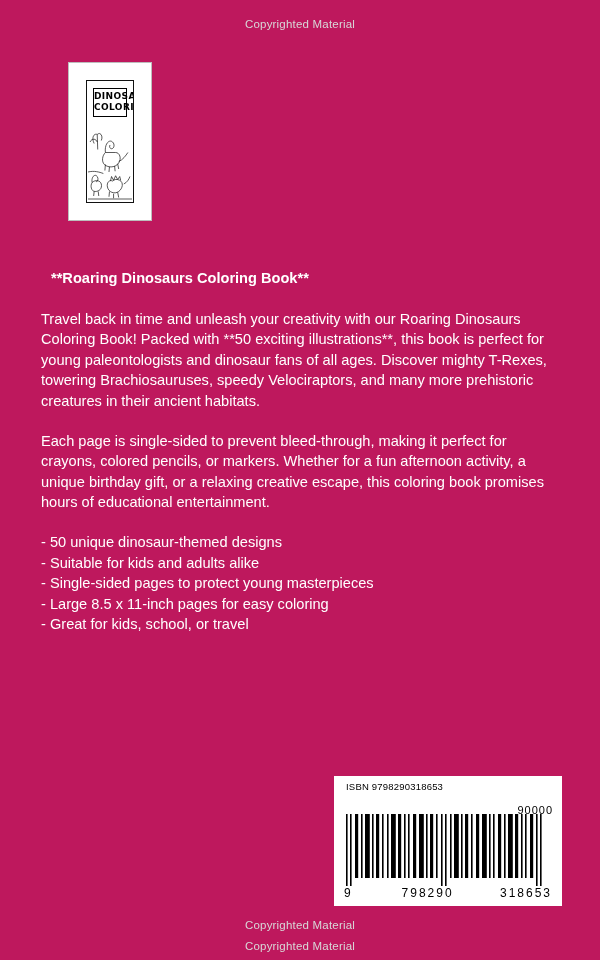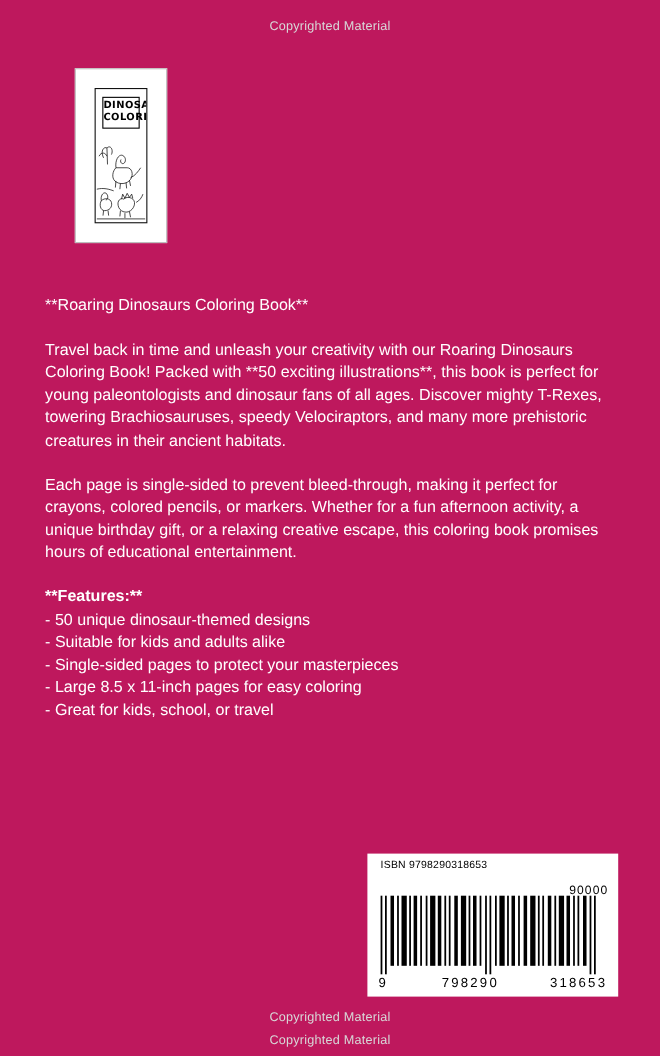--- a/index.html
+++ b/index.html
@@ -88,21 +88,21 @@
     position: absolute;
     left: 41px;
     top: 268px;
     width: 518px;
     font-size: 14.6px;
     line-height: 20.6px;
     color: #ffffff;
     font-family: "Liberation Sans", sans-serif;
   }
   .desc .para { margin: 0 0 19px 0; }
-  .desc .heading { font-weight: 400; margin: 0 0 20px 0; }
+  .desc .heading { font-weight: 700; margin: 0 0 20px 10px; }
   .desc .feat-head { font-weight: 700; margin: 0 0 1px 0; }
   .desc .bullets { margin: 0 0 19px 0; }
   .desc .bullets div { white-space: nowrap; }
   .desc .closing { margin: 0; }
 
   
   .barcode {
     position: absolute;
     left: 334px;
     top: 776px;
@@ -191,25 +191,24 @@
           </g>
         </svg>
       </div>
     </div>
   </div>
 
   <div class="desc">
     <p class="heading">**Roaring Dinosaurs Coloring Book**</p>
     <p class="para">Travel back in time and unleash your creativity with our Roaring Dinosaurs Coloring Book! Packed with **50 exciting illustrations**, this book is perfect for young paleontologists and dinosaur fans of all ages. Discover mighty T-Rexes, towering Brachiosauruses, speedy Velociraptors, and many more prehistoric creatures in their ancient habitats.</p>
     <p class="para">Each page is single-sided to prevent bleed-through, making it perfect for crayons, colored pencils, or markers. Whether for a fun afternoon activity, a unique birthday gift, or a relaxing creative escape, this coloring book promises hours of educational entertainment.</p>
-    <p class="feat-head">**Features:**</p>
     <div class="bullets">
       <div>- 50 unique dinosaur-themed designs</div>
       <div>- Suitable for kids and adults alike</div>
-      <div>- Single-sided pages to protect your masterpieces</div>
+      <div>- Single-sided pages to protect young masterpieces</div>
       <div>- Large 8.5 x 11-inch pages for easy coloring</div>
       <div>- Great for kids, school, or travel</div>
     </div>
   </div>
 
   <div class="barcode">
     <div class="isbn-text">ISBN 9798290318653</div>
     <div class="ean5">90000</div>
     <div class="bars">
       <svg viewBox="0 0 208 72" preserveAspectRatio="none">

